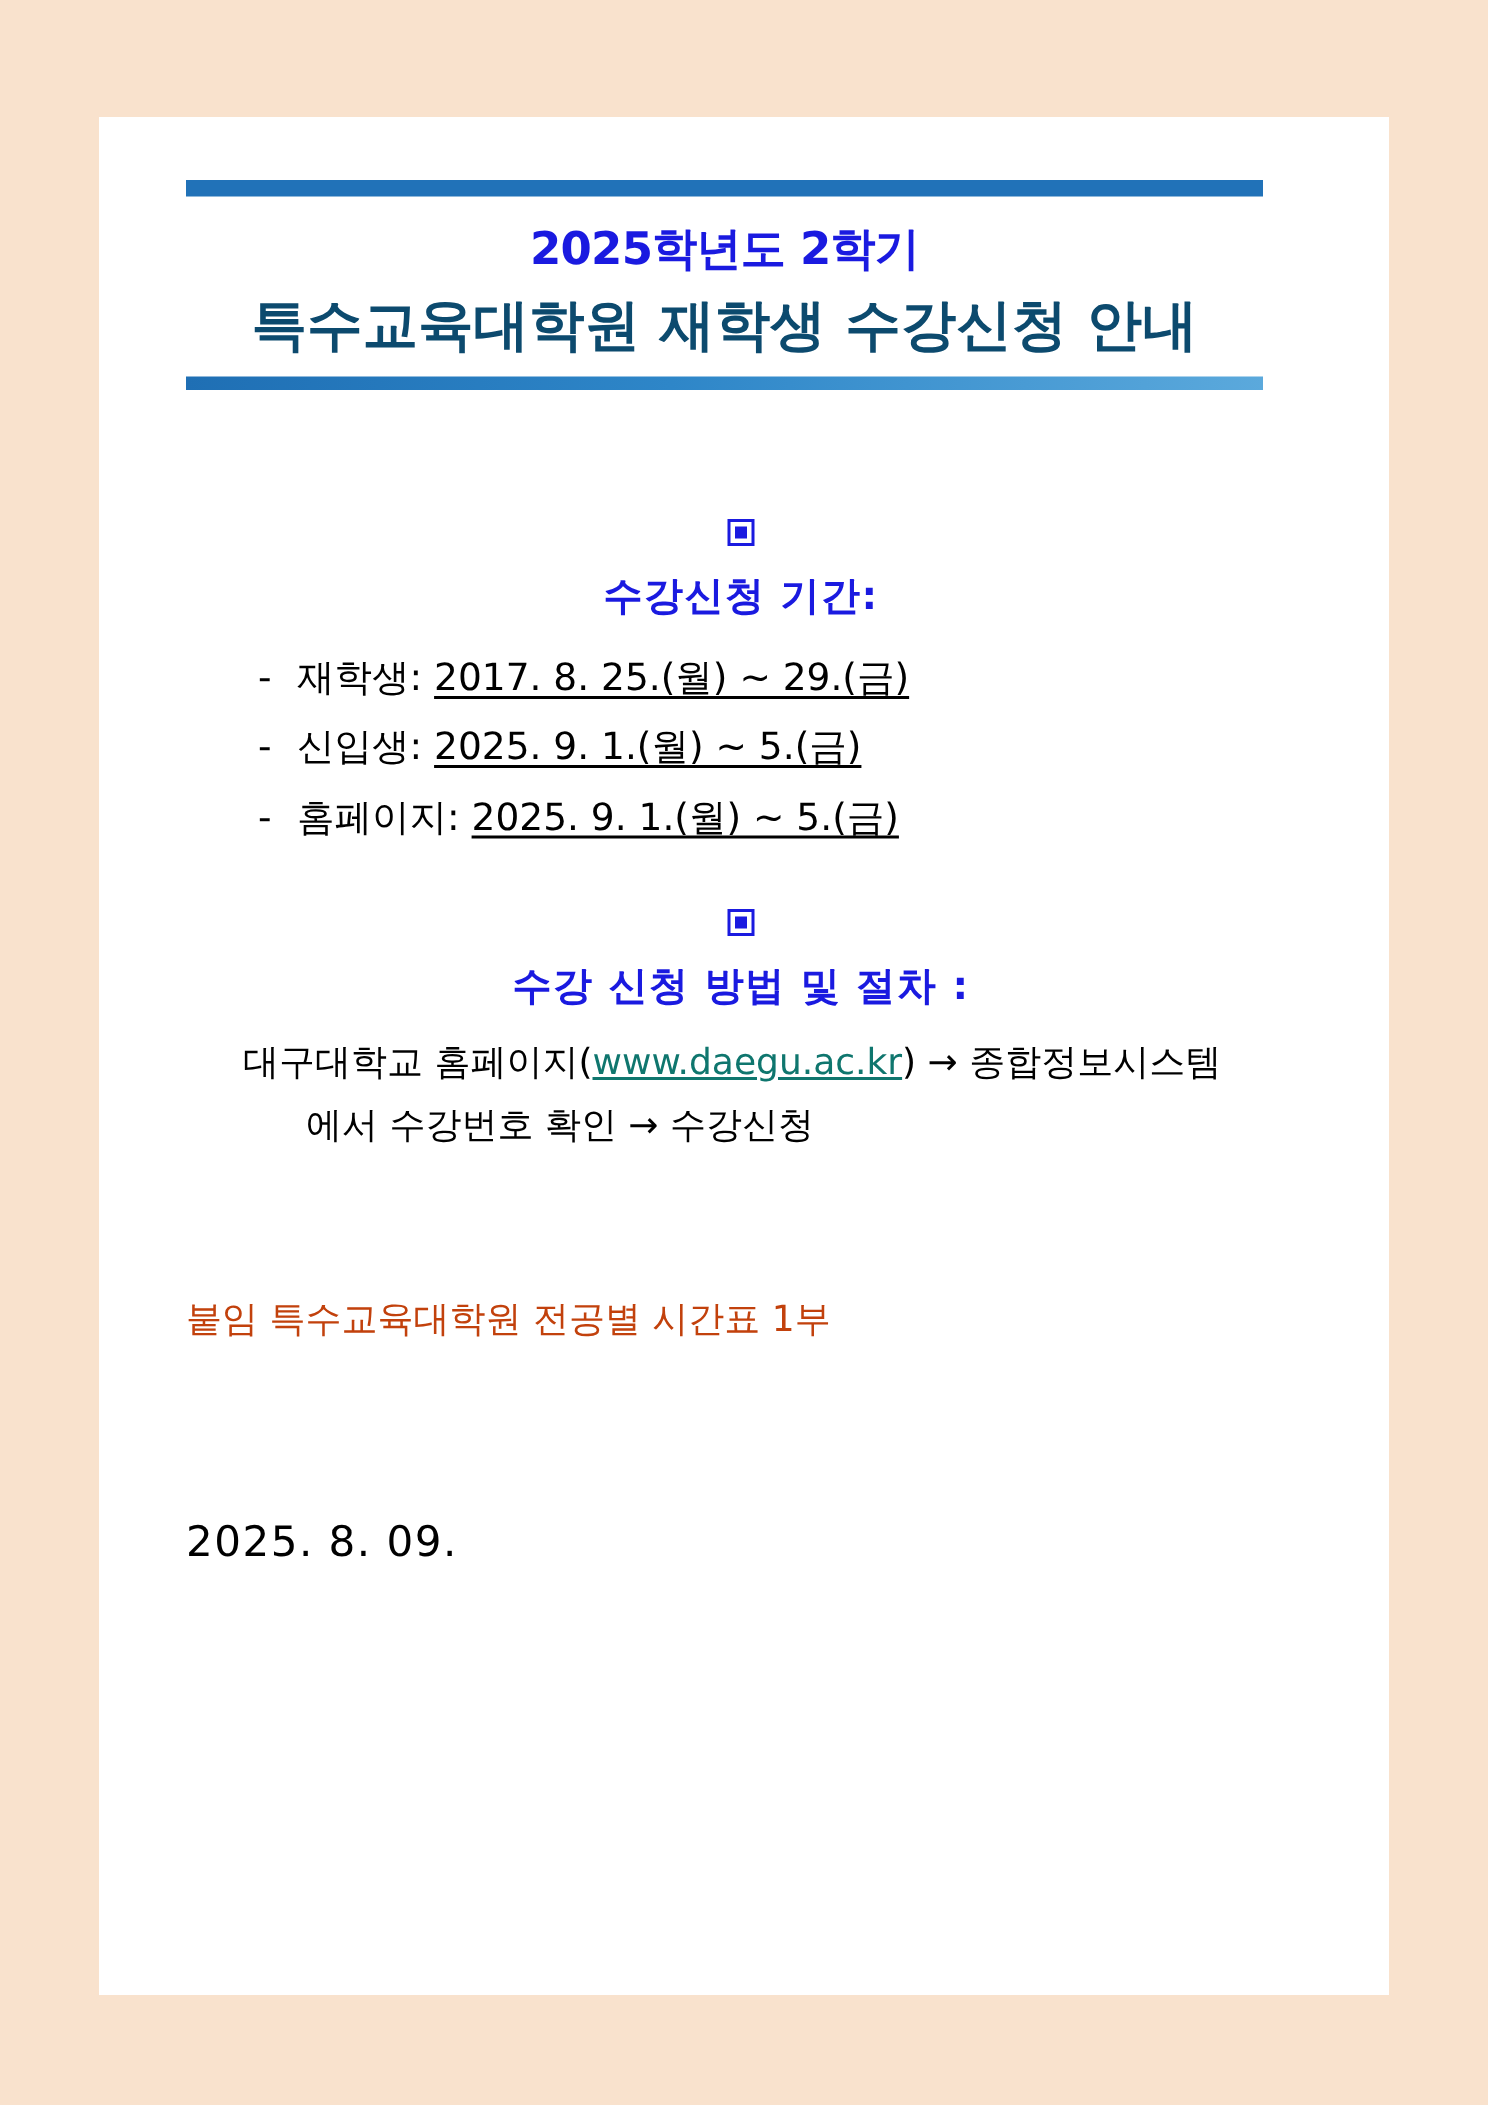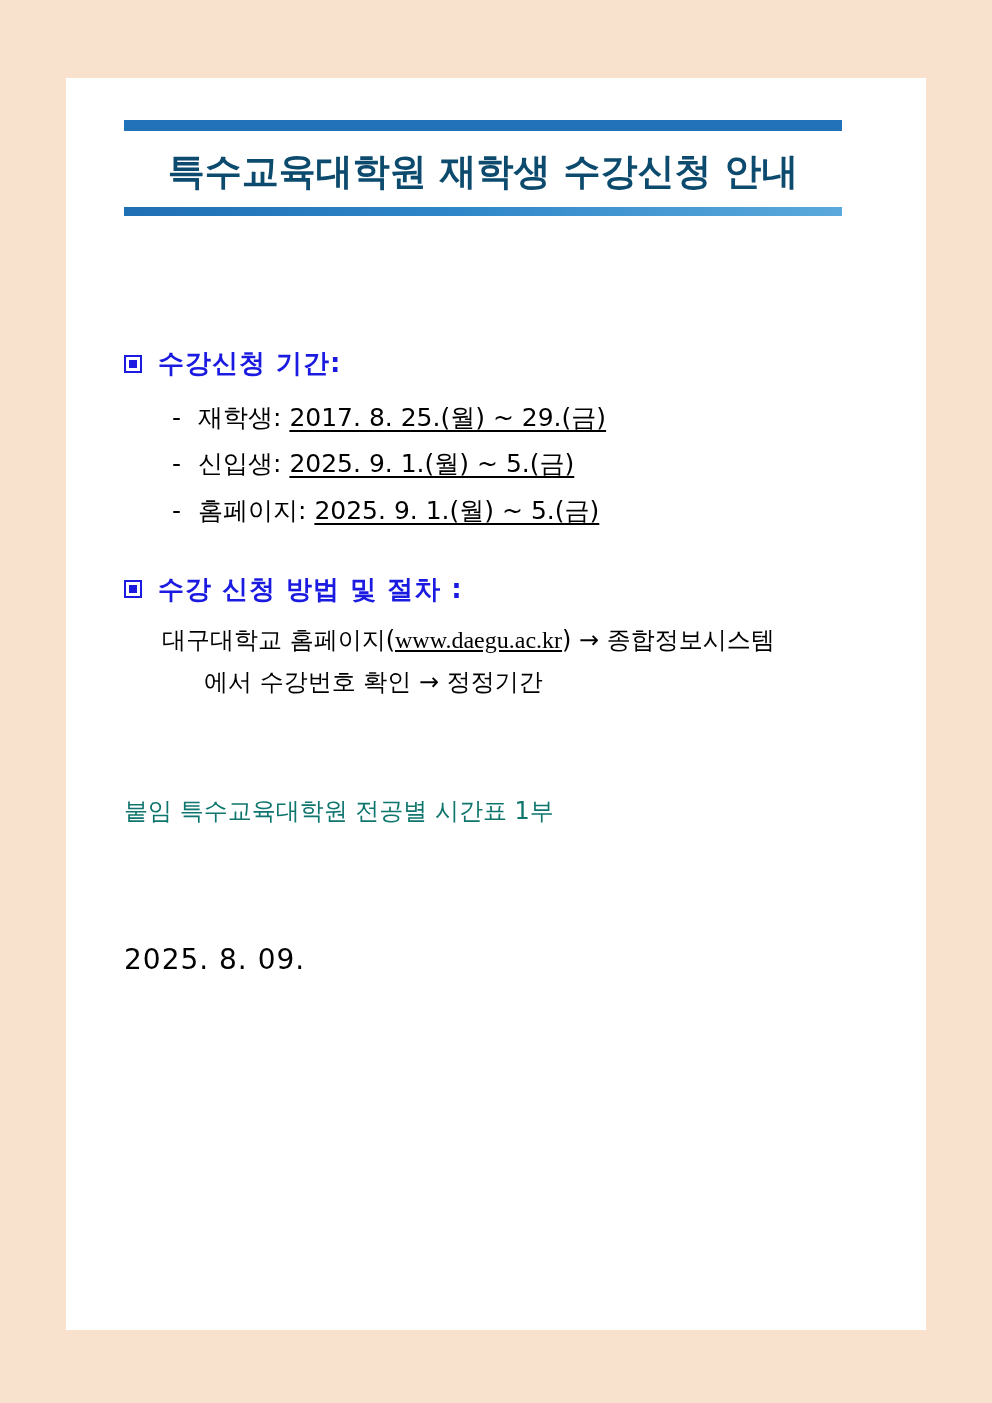--- a/index.html
+++ b/index.html
@@ -70,20 +70,21 @@
     margin-bottom: 8px;
   }
   .sec-head {
     color: #1a1ae0;
     font-size: 26px;
     font-weight: bold;
     letter-spacing: 1px;
     display: flex;
     align-items: center;
     gap: 16px;
+    flex-direction: column;
   }
   .bullet-sq {
     display: inline-block;
     width: 18px;
     height: 18px;
     border: 2px solid #1a1ae0;
     position: relative;
     box-sizing: border-box;
     flex: none;
   }
@@ -121,29 +122,28 @@
     font-size: 24px;
     line-height: 1.75;
     color: #000;
   }
   .method-line {
     white-space: nowrap;
   }
   .method-line.indent1 { padding-left: 16px; }
   .method-line.indent2 { padding-left: 42px; }
   .link {
-    color: #000000;
+    color: #0f766e;
     text-decoration: underline;
-    font-family: Liberation Serif, serif;
   }
 
   .attach {
     margin-top: 92px;
     font-size: 24px;
-    color: #0f766e;
+    color: #c2410c;
     padding-left: 0px;
   }
 
   .date {
     margin-top: 116px;
     font-size: 28px;
     letter-spacing: 1px;
   }
   .signer {
     margin-top: 72px;
@@ -155,20 +155,21 @@
   }
 </style>
 </head>
 <body>
 
 <div class="page">
 
   <div class="header-block">
     <div class="rule-top"></div>
     <div class="title-wrap">
+      <div class="title-line1">2025학년도 2학기</div>
       <div class="title-line2">특수교육대학원 재학생 수강신청 안내</div>
     </div>
     <div class="rule-bottom"></div>
   </div>
 
   <div class="body-area">
 
     <div class="section">
       <div class="sec-head">
         <span class="bullet-sq"></span>
@@ -190,21 +191,21 @@
       </div>
     </div>
 
     <div class="section" style="margin-top:38px;">
       <div class="sec-head">
         <span class="bullet-sq"></span>
         <span>수강 신청 방법 및 절차 :</span>
       </div>
       <div class="method-body">
         <div class="method-line"><span>대구대학교 홈페이지(</span><span class="link">www.daegu.ac.kr</span><span>) → 종합정보시스템</span></div>
-        <div class="method-line indent2">에서 수강번호 확인 → 정정기간</div>
+        <div class="method-line indent2">에서 수강번호 확인 → 수강신청</div>
       </div>
     </div>
 
     <div class="attach">붙임 특수교육대학원 전공별 시간표  1부</div>
 
     <div class="date">2025. 8. 09.</div>
 
 
   </div>
 </div>

